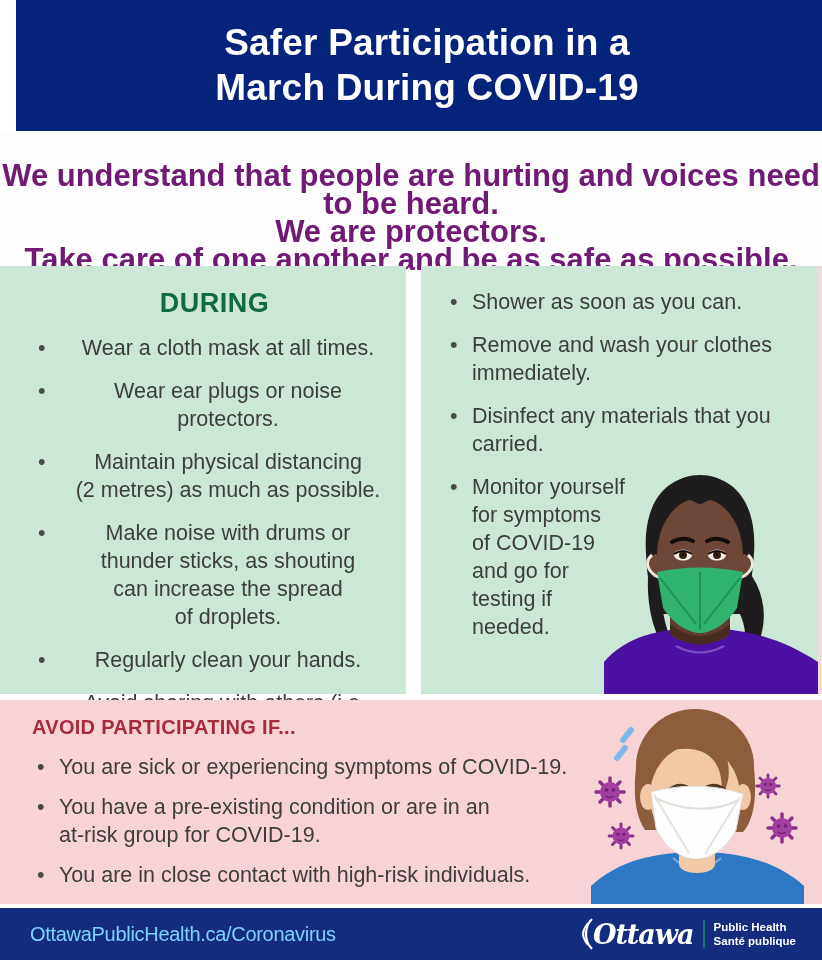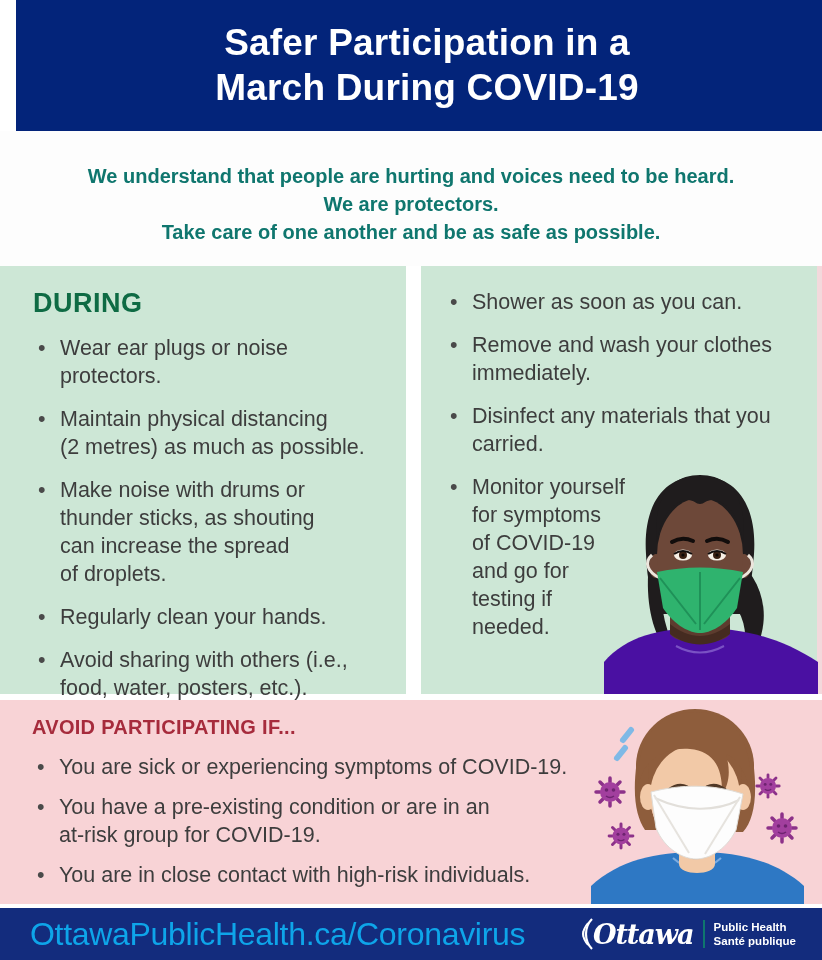--- a/index.html
+++ b/index.html
@@ -9,27 +9,27 @@
   }
   
   .header{position:absolute;left:16px;top:0;width:822px;height:131px;background:#03247a;}
   .header .title{
     padding-top:20px;text-align:center;color:#ffffff;font-weight:bold;
     font-size:37px;line-height:45px;white-space:pre-line;letter-spacing:0.2px;
   }
   
   .message{position:absolute;left:0;top:131px;width:822px;height:135px;background:#fdfdfd;}
   .message .mline{
-    text-align:center;color:#0f766e;font-weight:bold;font-size:20px;line-height:28px;
+    text-align:center;color:#701a75;font-weight:bold;font-size:31px;line-height:28px;
   }
   .message{padding-top:0;}
   .message .minner{padding-top:31px;}
   
   .col{position:absolute;top:266px;height:428px;background:#cde7d6;}
-  .col-during{left:0;width:406px;}
+  .col-during{left:0;width:406px;text-align:center;}
   .col-after{left:421px;width:396px;}
   .right-strip{position:absolute;left:817px;top:266px;width:5px;height:428px;background:#f3d9dc;}
   .sec-heading{
     font-size:27px;font-weight:bold;color:#0e6b44;letter-spacing:0.5px;
     margin:0 0 15px 0;
   }
   .col .pad{padding:22px 10px 0 33px;}
   .col-after .pad{padding-left:24px;}
   ul.blist{list-style:none;margin:0;padding:0 0 0 5px;}
   ul.blist li{
@@ -49,21 +49,21 @@
   .illus{position:absolute;overflow:hidden;}
   .illus-woman{left:600px;top:460px;width:222px;height:234px;}
   .illus-sick{left:585px;top:700px;width:225px;height:204px;}
   .illus svg{display:block;width:100%;height:100%;}
   
   .footer{
     position:absolute;left:0;top:908px;width:822px;height:52px;background:#132c7d;
     display:flex;align-items:center;justify-content:space-between;
     padding:0 26px 0 30px;box-sizing:border-box;
   }
-  .footer-url{color:#0ea5e9;font-size:32px;letter-spacing:-0.3px;font-weight:normal;}
+  .footer-url{color:#7dd3fc;font-size:20px;letter-spacing:-0.3px;font-weight:normal;}
   .logo{display:flex;align-items:center;}
   .logo .wordmark{
     font-family:"DejaVu Serif", serif;font-style:italic;font-weight:bold;
     color:#ffffff;font-size:27px;letter-spacing:-1px;margin-left:-2px;
   }
   .logo .dept{
     border-left:2px solid #0f766e;margin-left:9px;padding-left:9px;
     color:#ffffff;font-size:11.5px;font-weight:bold;line-height:14px;
   }
 </style>
@@ -82,20 +82,21 @@
       <div class="mline">We understand that people are hurting and voices need to be heard.</div>
       <div class="mline">We are protectors.</div>
       <div class="mline">Take care of one another and be as safe as possible.</div>
     </div>
   </div>
 
   <div class="col col-during">
     <div class="pad">
       <div class="sec-heading">DURING</div>
       <ul class="blist">
+        <li><span class="pre">Wear a cloth mask at all times.</span></li>
         <li><span class="pre">Wear ear plugs or noise
 protectors.</span></li>
         <li><span class="pre">Maintain physical distancing
 (2 metres) as much as possible.</span></li>
         <li><span class="pre">Make noise with drums or
 thunder sticks, as shouting
 can increase the spread
 of droplets.</span></li>
         <li><span class="pre">Regularly clean your hands.</span></li>
         <li><span class="pre">Avoid sharing with others (i.e.,

